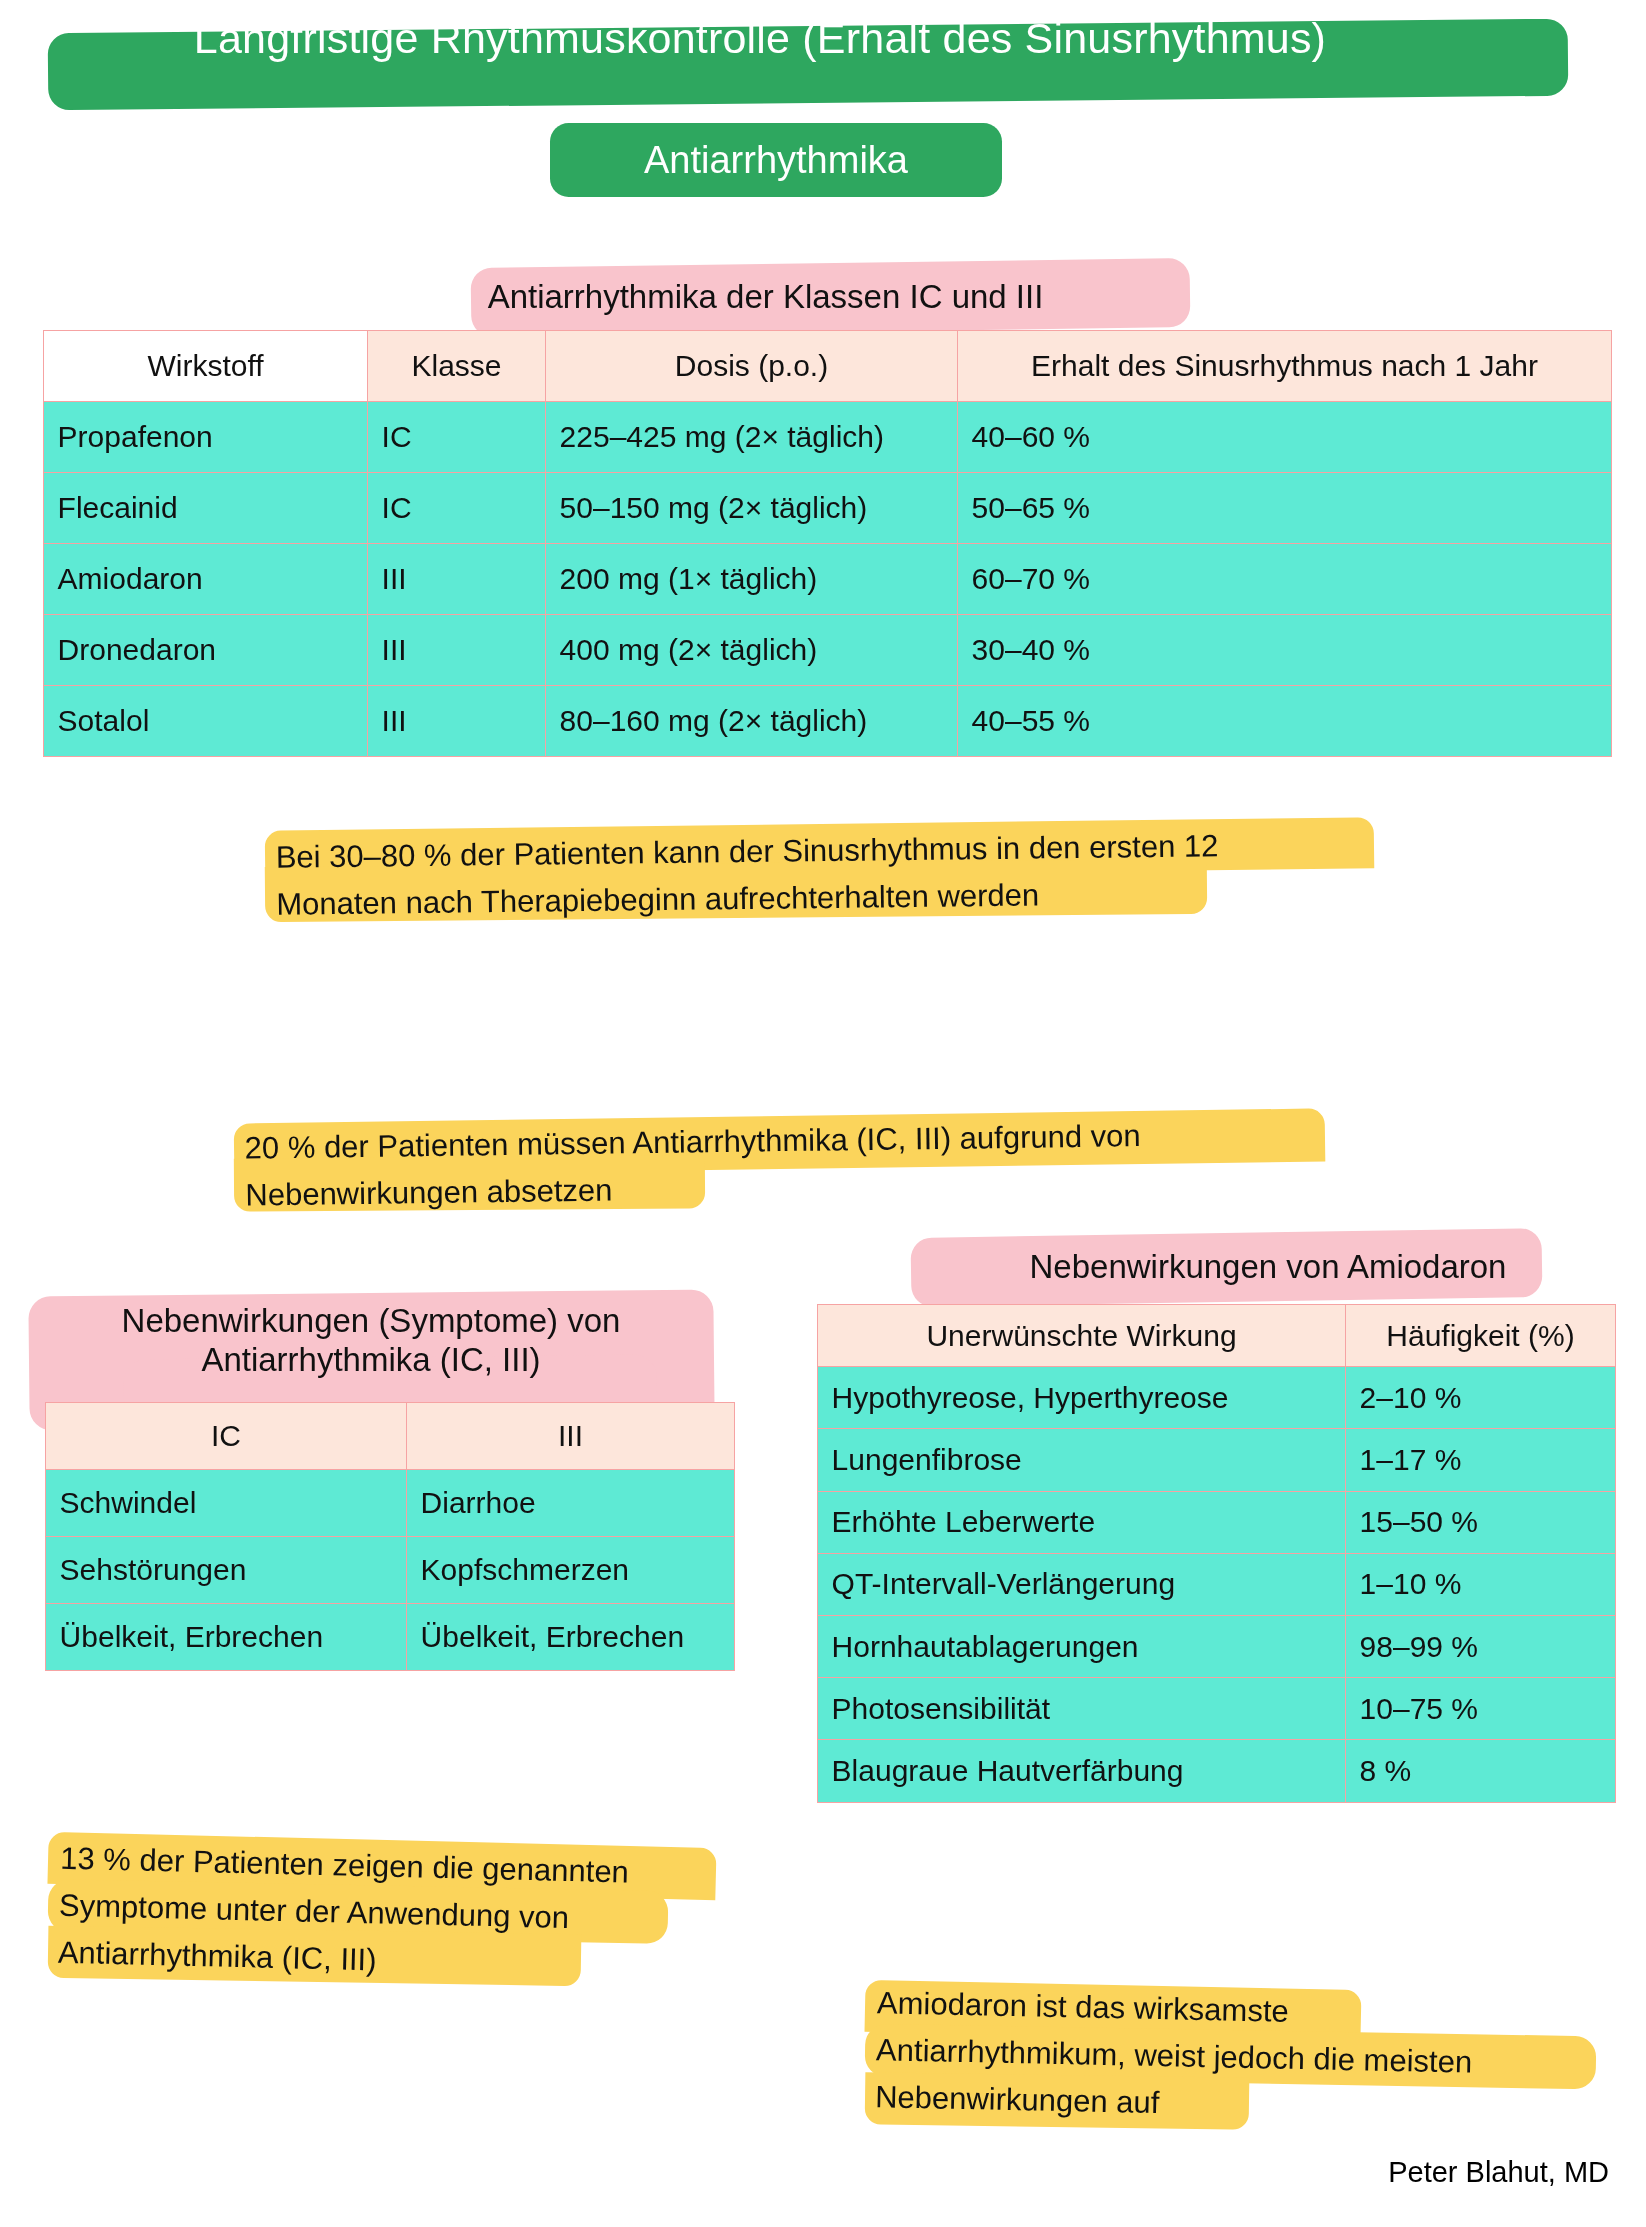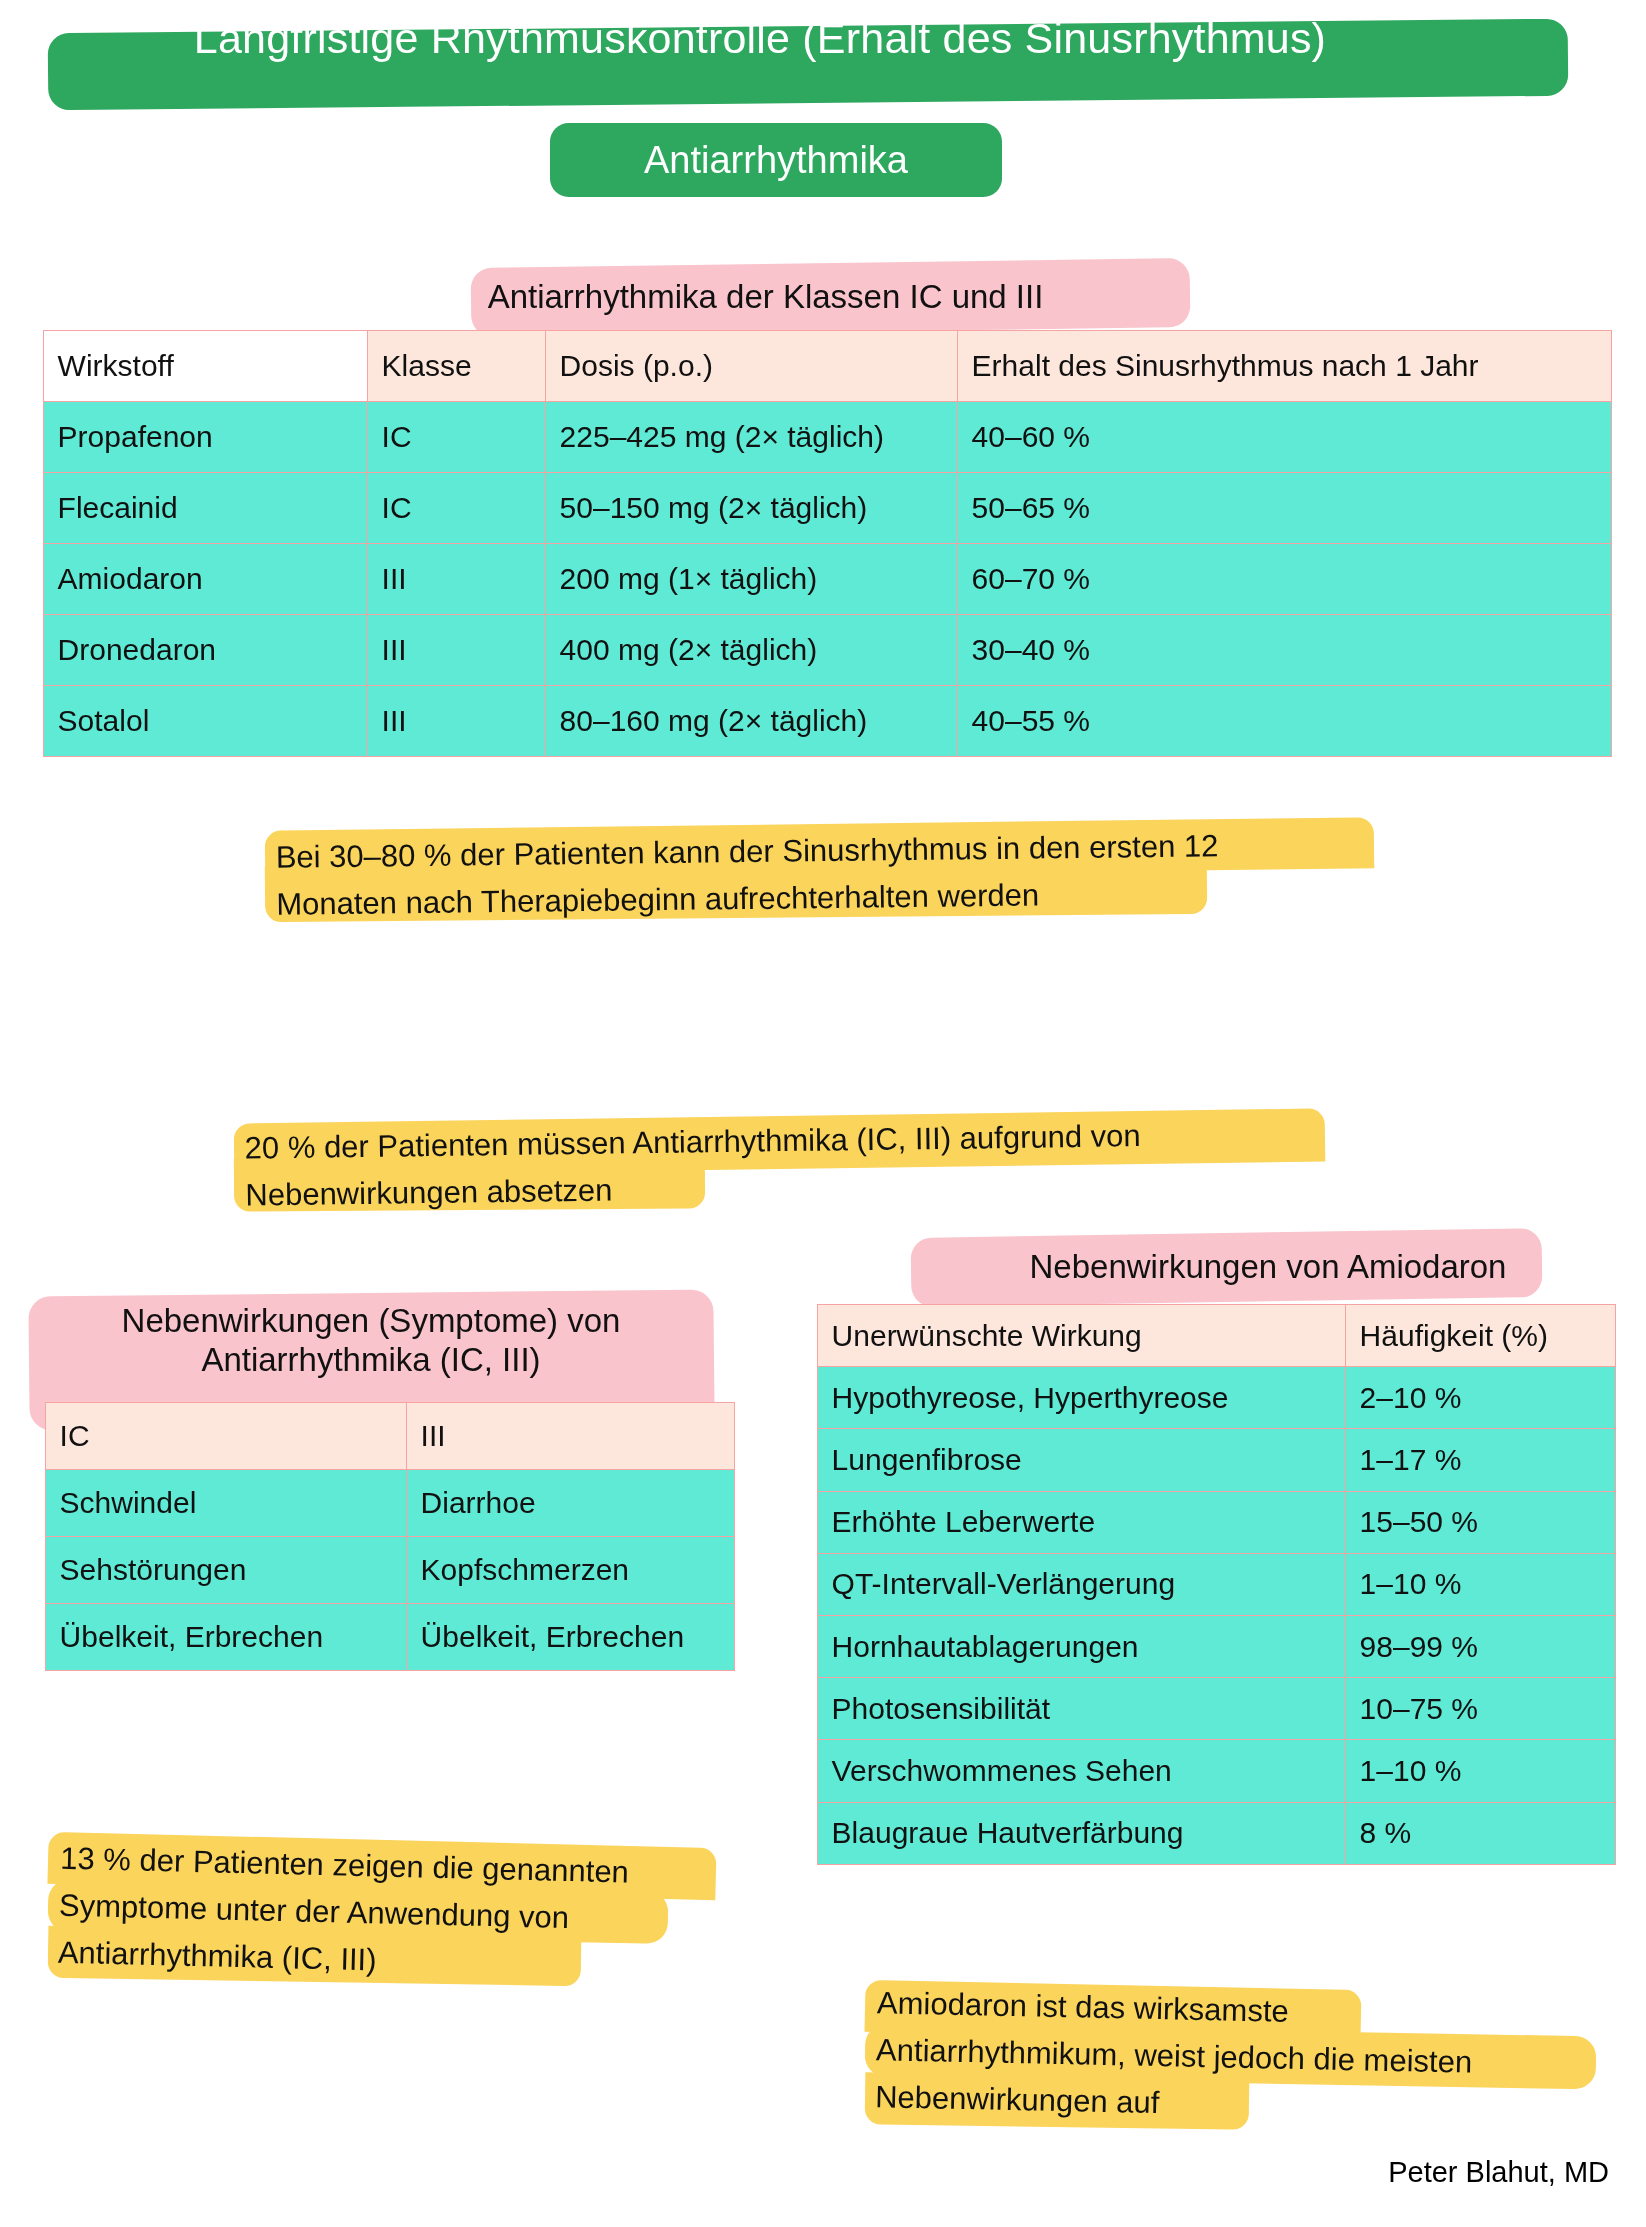--- a/index.html
+++ b/index.html
@@ -149,20 +149,21 @@
     padding: 16px 13.6px;
     text-align: left;
     vertical-align: middle;
     font-weight: 400;
     color: #111111;
     background: #5eead4;
     word-wrap: break-word;
   }
   table.doc-table thead th {
     background: #FDE6DB;
+    text-align: center;
   }
   td.bold-cell, th.bold-cell { font-weight: 700; }
 
   
   #table-main {
     left: 43px;
     top: 330px;
     width: 1568px;
   }
   #table-main thead th:nth-child(1) { background: #ffffff; }
@@ -335,24 +336,20 @@
     </tr>
     <tr>
       <td class="bold-cell">Hornhautablagerungen</td>
       <td>98–99 %</td>
     </tr>
     <tr>
       <td class="bold-cell">Photosensibilität</td>
       <td>10–75 %</td>
     </tr>
     <tr>
-      <td class="bold-cell">Verschwommenes Sehen</td>
-      <td>1–10 %</td>
-    </tr>
-    <tr>
       <td class="bold-cell">Blaugraue Hautverfärbung</td>
       <td>8 %</td>
     </tr>
   </tbody>
 </table>
 
 <div class="hl hl-yellow note3-b1"></div>
 <div class="hl hl-yellow note3-b2"></div>
 <div class="hl hl-yellow note3-b3"></div>
 <div class="note note3-t">

